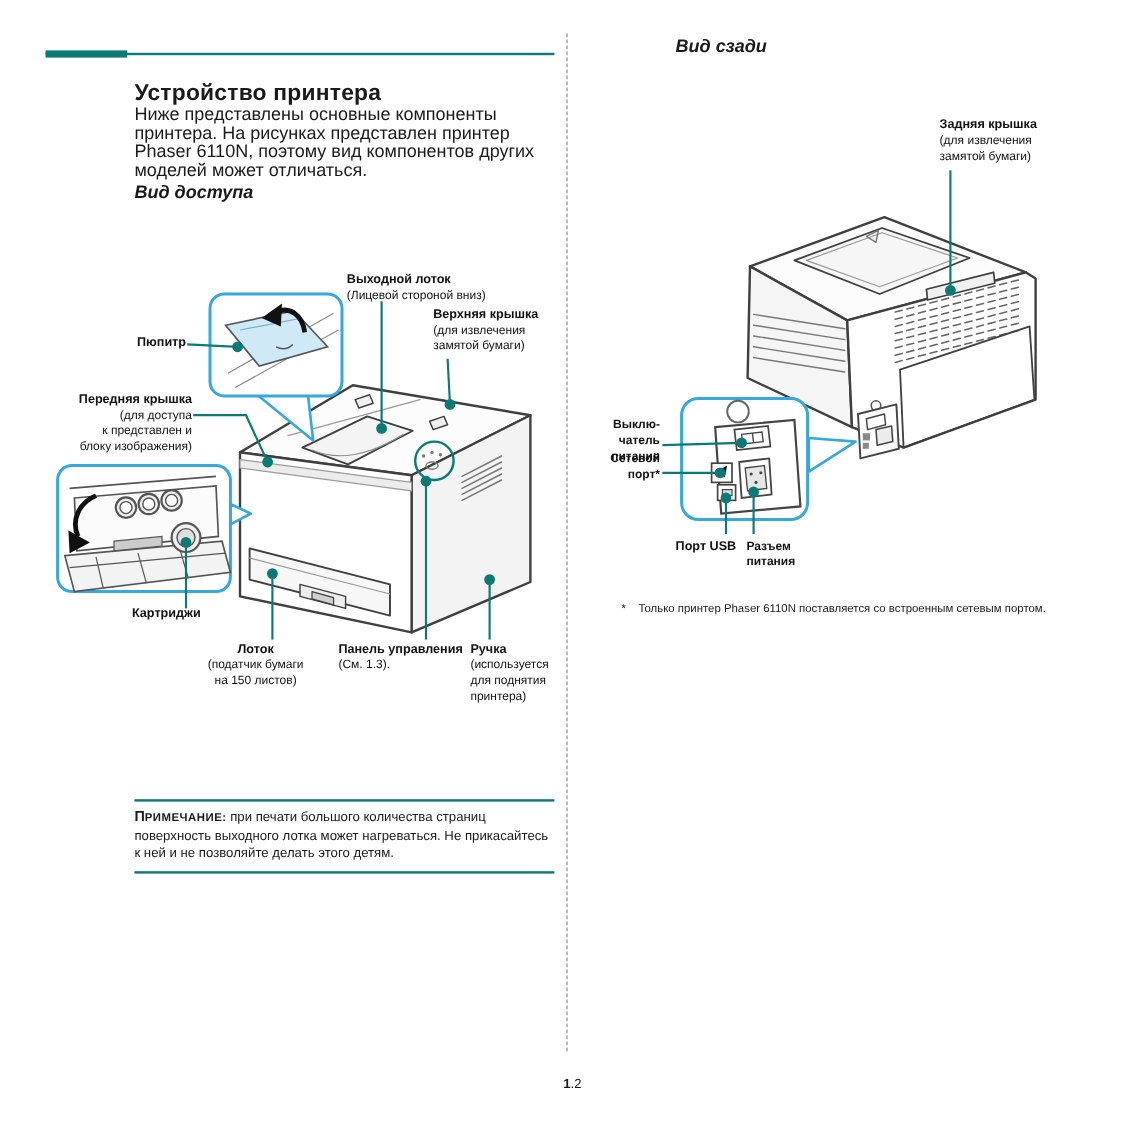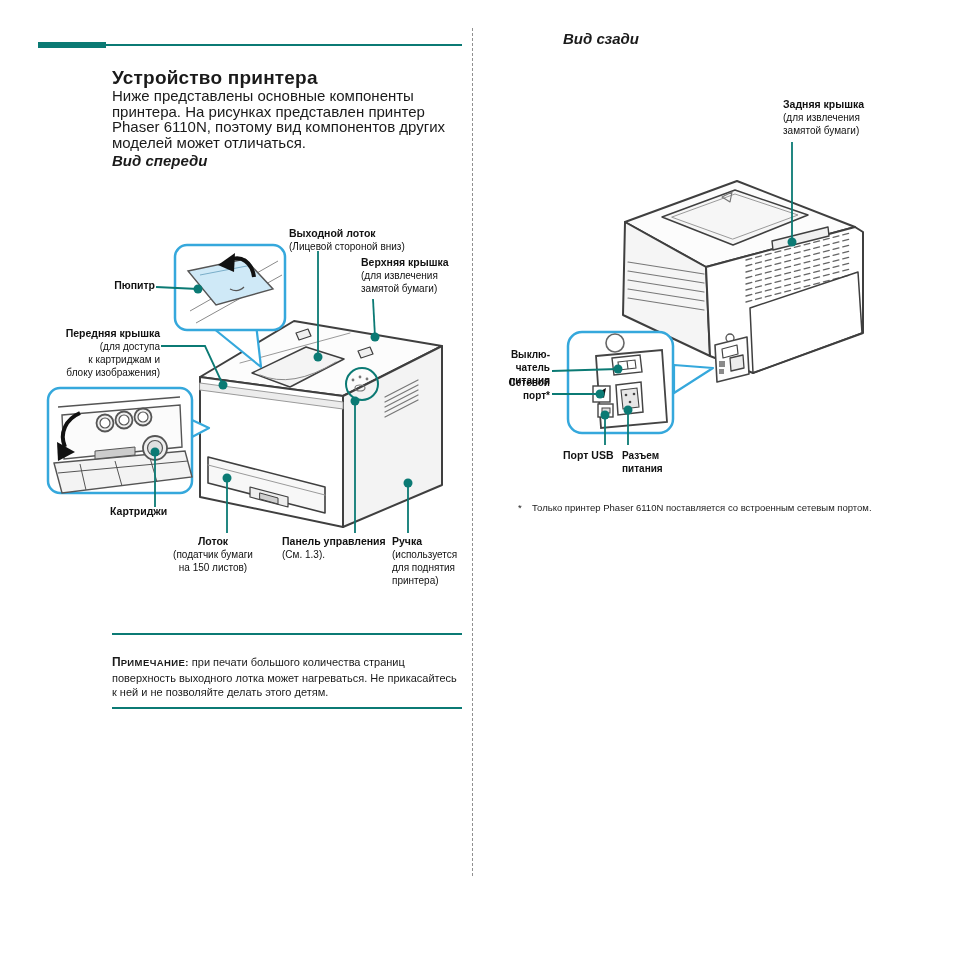--- a/index.html
+++ b/index.html
@@ -14,39 +14,39 @@
   .h2.front{left:112px;top:152px;}
   .h2.rear{left:563px;top:30px;}
   
   .divider{left:472px;top:28px;height:848px;width:0;border-left:1px dashed #909090;}
   
   .lbl{position:absolute;font-size:10px;line-height:13px;color:#111;}
   .lbl .t{font-weight:bold;font-size:10.5px;}
   .lbl.r{text-align:right;}
   .lbl.c{text-align:center;}
   
-  .note{left:112px;top:633px;width:350px;border-top:2px solid #0b7a74;border-bottom:2px solid #0b7a74;padding:20px 0 7px 0;font-size:11px;line-height:14.5px;}
+  .note{left:112px;top:666px;width:350px;border-top:2px solid #0b7a74;border-bottom:2px solid #0b7a74;padding:5px 0 7px 0;font-size:11px;line-height:14.5px;}
   .note .cap{font-weight:bold;font-size:12px;}
   .note .sc{font-weight:bold;font-size:9.5px;letter-spacing:.4px;}
   
   .footnote{left:518px;top:502px;width:400px;font-size:9.5px;line-height:12px;}
   .footnote .mark{display:inline-block;width:14px;}
   
   .footer{left:0;top:897px;width:954px;text-align:center;font-size:11px;line-height:15px;}
   .footer .b{font-weight:bold;}
   svg{position:absolute;overflow:visible;}
 </style>
 </head>
 <body>
 
 <div class="abs bar-thick"></div>
 <div class="abs bar-thin"></div>
 <div class="abs page-title">Устройство принтера</div>
 <div class="abs intro">Ниже представлены основные компоненты принтера. На рисунках представлен принтер Phaser 6110N, поэтому вид компонентов других моделей может отличаться.</div>
-<div class="abs h2 front">Вид спереди</div>
+<div class="abs h2 front">Вид доступа</div>
 <div class="abs h2 rear">Вид сзади</div>
 
 <div class="abs divider"></div>
 
 <svg style="left:40px;top:215px;" width="430" height="400" viewBox="0 0 430 400">
   <g stroke="#3f3f3f" stroke-width="2" fill="#ffffff" stroke-linejoin="round" stroke-linecap="round">
 
     <path d="M160,162 L254,106 L402,131 L303,181 Z" fill="#fcfcfc"></path>
     <path d="M303,181 L402,131 L402,270 L303,312 Z" fill="#f3f3f3"></path>
     <path d="M160,162 L303,181 L303,312 L160,282 Z" fill="#ffffff"></path>
@@ -158,21 +158,21 @@
       <div>замятой бумаги)</div>
     </div>
 </div>
 <div class="lbl r" style="left:75px;top:279px;width:80px;">
   <div class="t">Пюпитр</div>
 </div>
 <div class="lbl r" style="left:20px;top:327px;width:140px;">
   <div class="t">Передняя крышка</div>
   <div>
       <div>(для доступа</div>
-      <div>к картриджам и</div>
+      <div>к представлен и</div>
       <div>блоку изображения)</div>
     </div>
 </div>
 <div class="lbl" style="left:110px;top:505px;width:90px;">
   <div class="t">Картриджи</div>
 </div>
 <div class="lbl c" style="left:148px;top:535px;width:130px;">
   <div class="t">Лоток</div>
   <div>
       <div>(податчик бумаги</div>
@@ -313,13 +313,14 @@
       <div>Разъем</div>
       <div>питания</div>
     </div>
 </div>
 
 <div class="abs footnote">
   <span class="mark">*</span><span>Только принтер Phaser 6110N поставляется со встроенным сетевым портом.</span>
 </div>
 
 <div class="abs footer">
+  <div><span class="b">1</span><span>.2</span></div>
 </div>
 
 </body></html>

